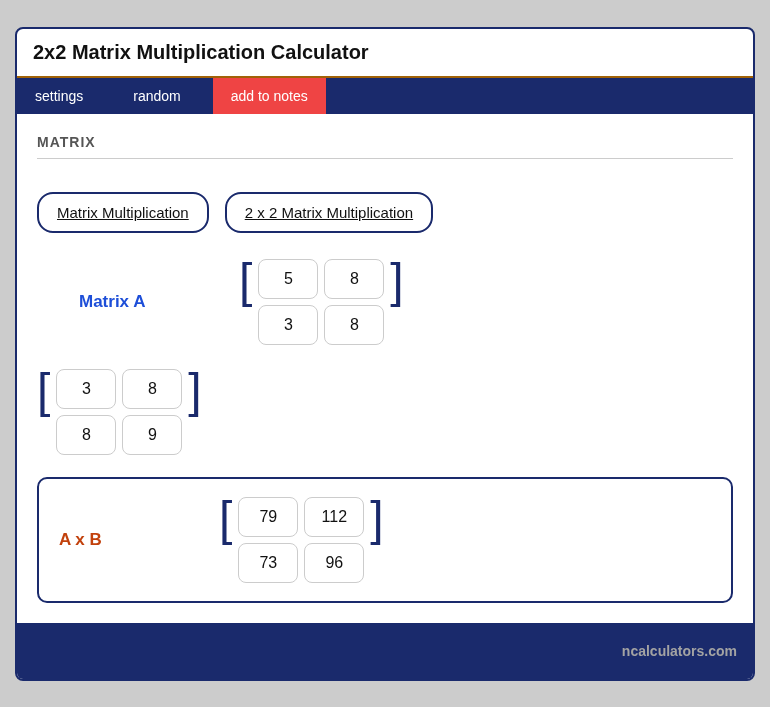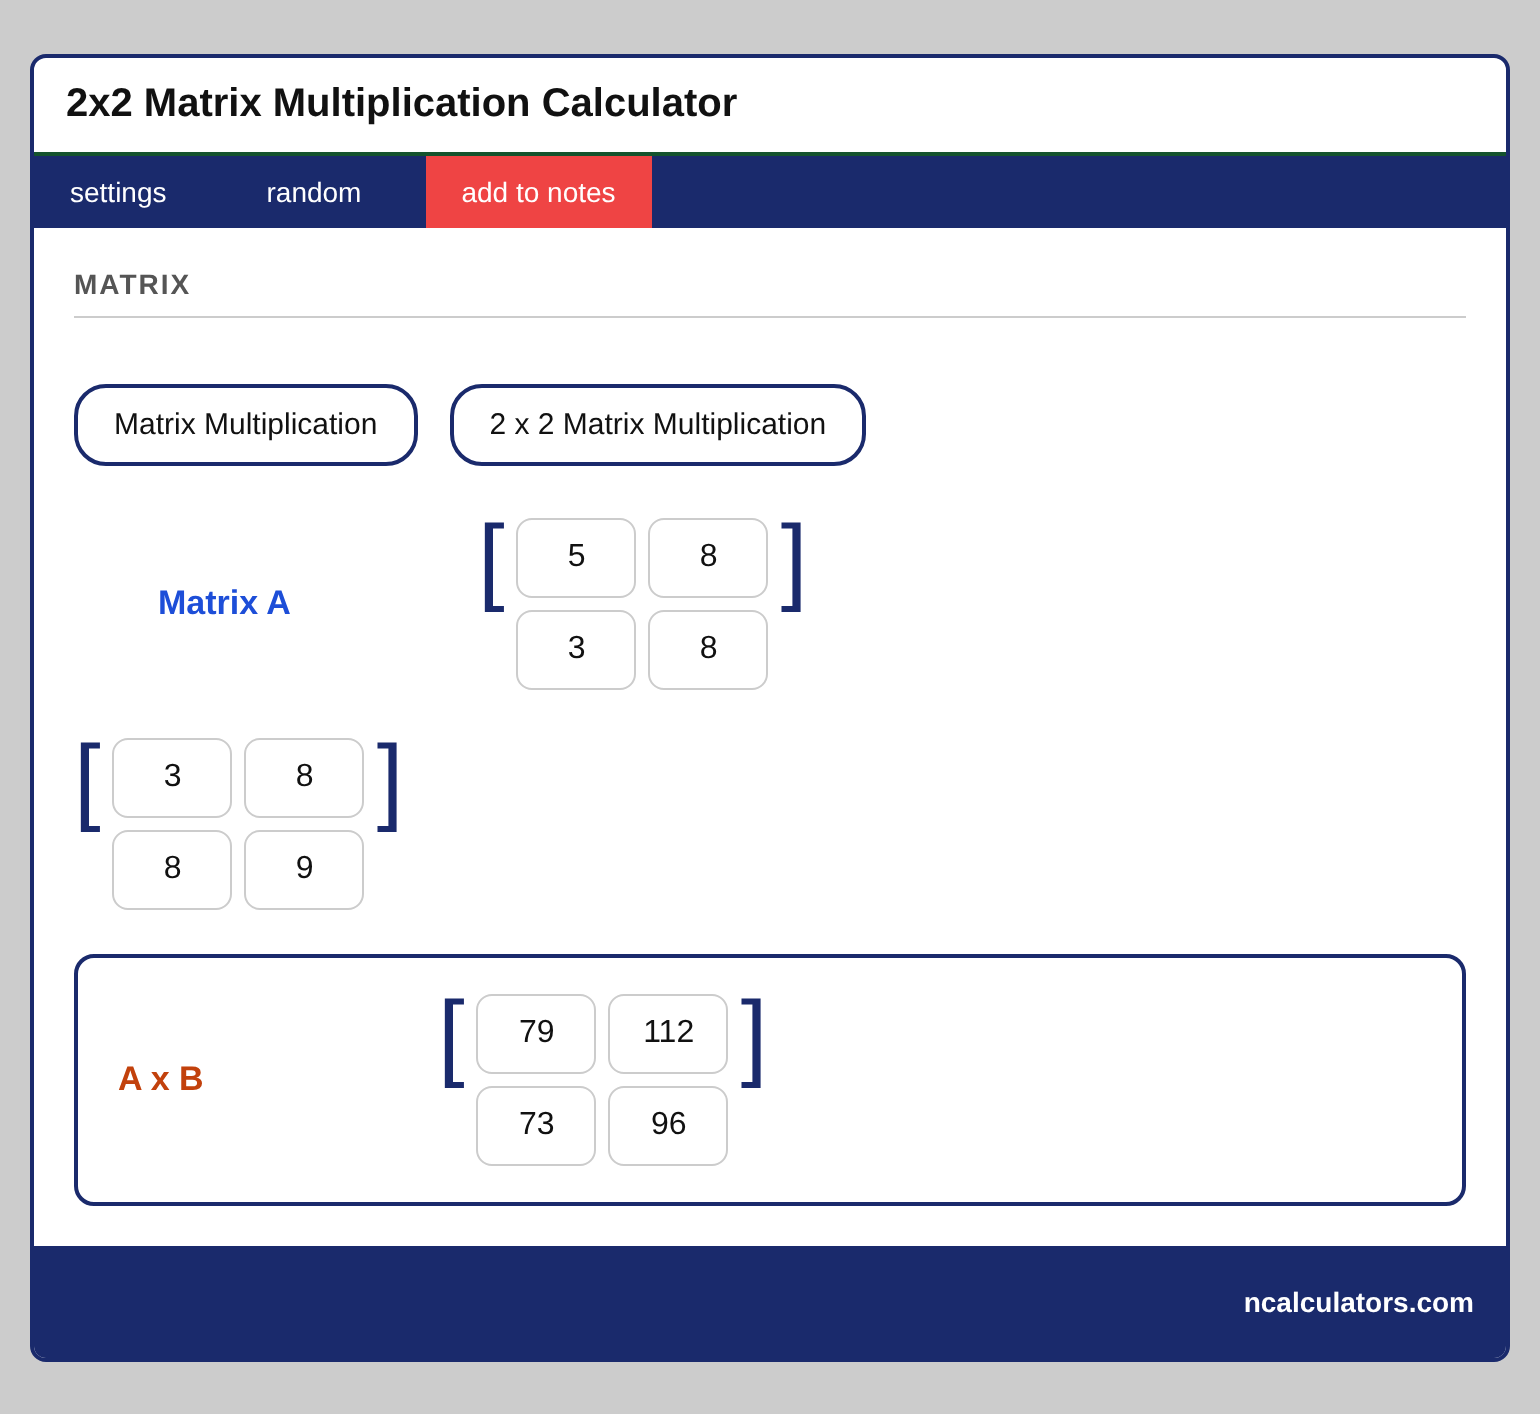--- a/index.html
+++ b/index.html
@@ -16,21 +16,21 @@
 
     .app-wrapper {
       background: white;
       border: 2px solid #1a2a6c;
       border-radius: 8px;
       width: 740px;
       overflow: hidden;
     }
 
     .title-bar {
-      border-bottom: 2px solid #14532d;
+      border-bottom: 2px solid #a16207;
       padding: 12px 16px;
     }
 
     .title-text {
       font-size: 20px;
       font-weight: bold;
       color: #111;
     }
 
     .nav-bar {
@@ -73,20 +73,21 @@
     }
 
     .type-btn {
       border: 2px solid #1a2a6c;
       border-radius: 16px;
       padding: 10px 18px;
       font-size: 15px;
       background: white;
       cursor: pointer;
       color: #111;
+      text-decoration: underline;
     }
 
     .matrix-section {
       display: flex;
       align-items: center;
       margin-bottom: 20px;
       gap: 40px;
     }
 
     .matrix-label {
@@ -153,21 +154,21 @@
       font-weight: bold;
       color: #c2410c;
       width: 120px;
       text-align: left;
     }
 
     .footer {
       background: #1a2a6c;
       text-align: right;
       padding: 20px 16px;
-      color: #ffffff;
+      color: #a3a3a3;
       font-size: 14px;
       font-weight: bold;
     }
   </style>
 </head>
 <body>
 
 <div class="app-wrapper">
 
   <div class="title-bar">

